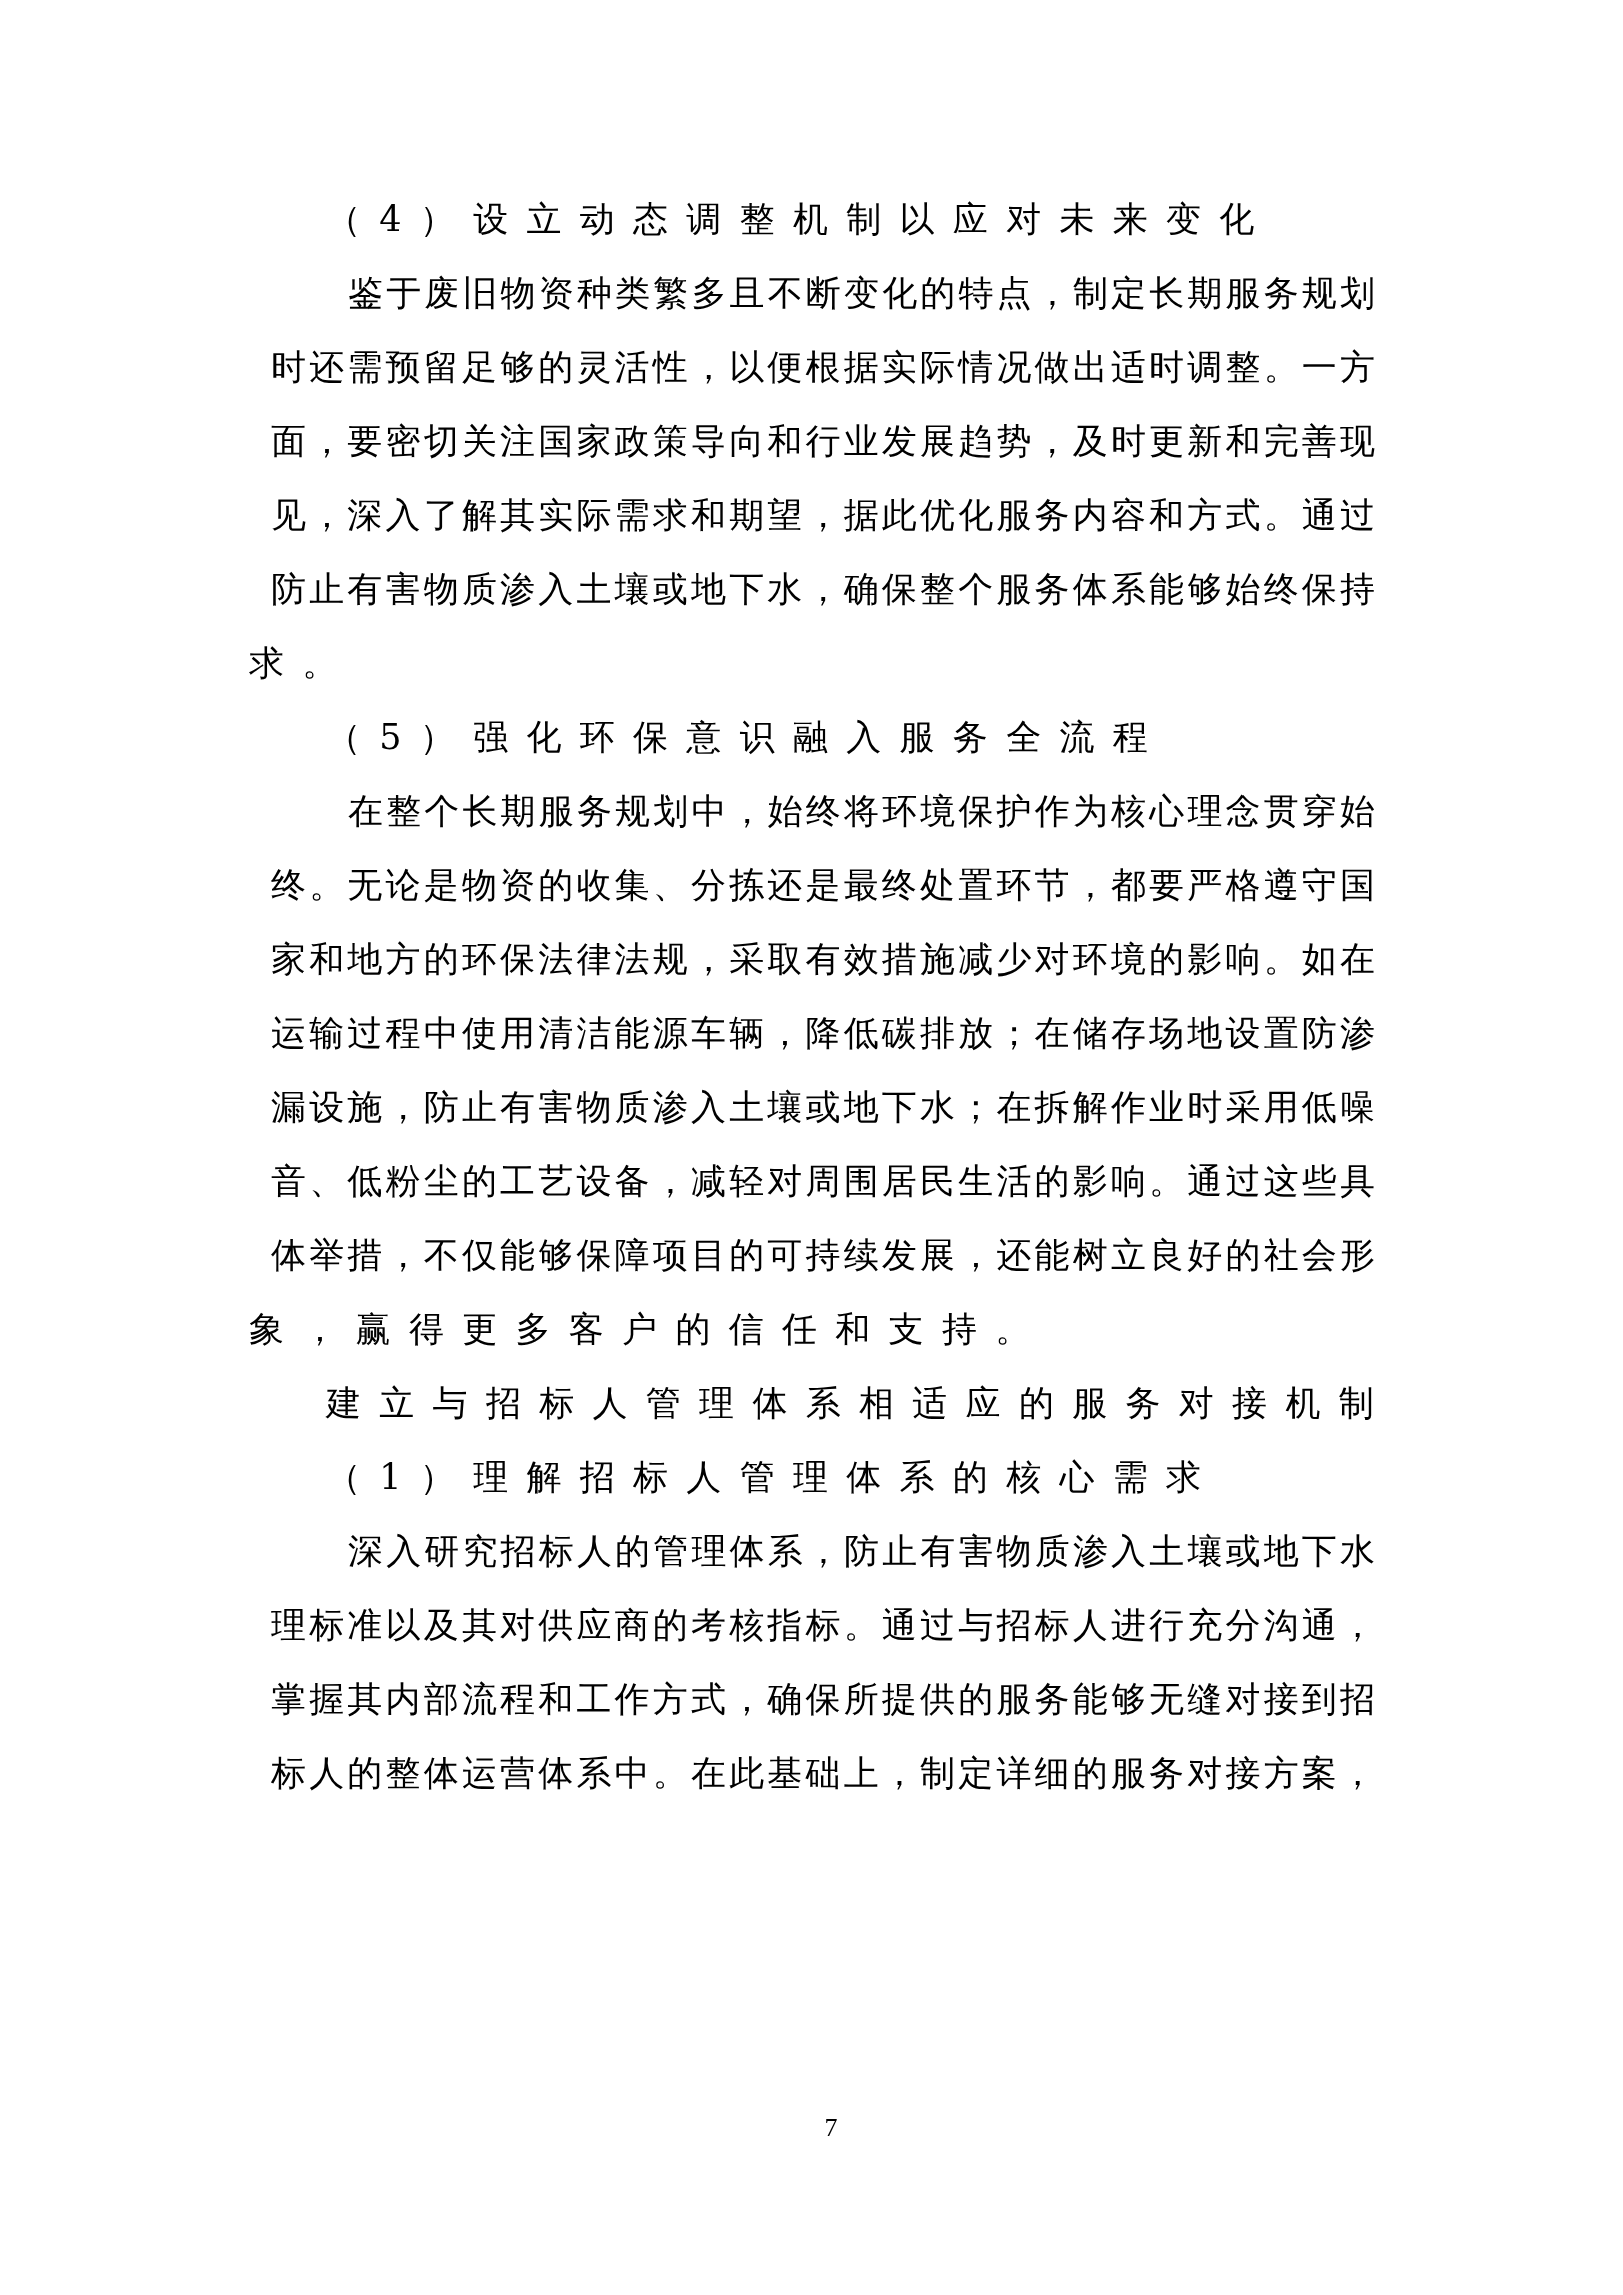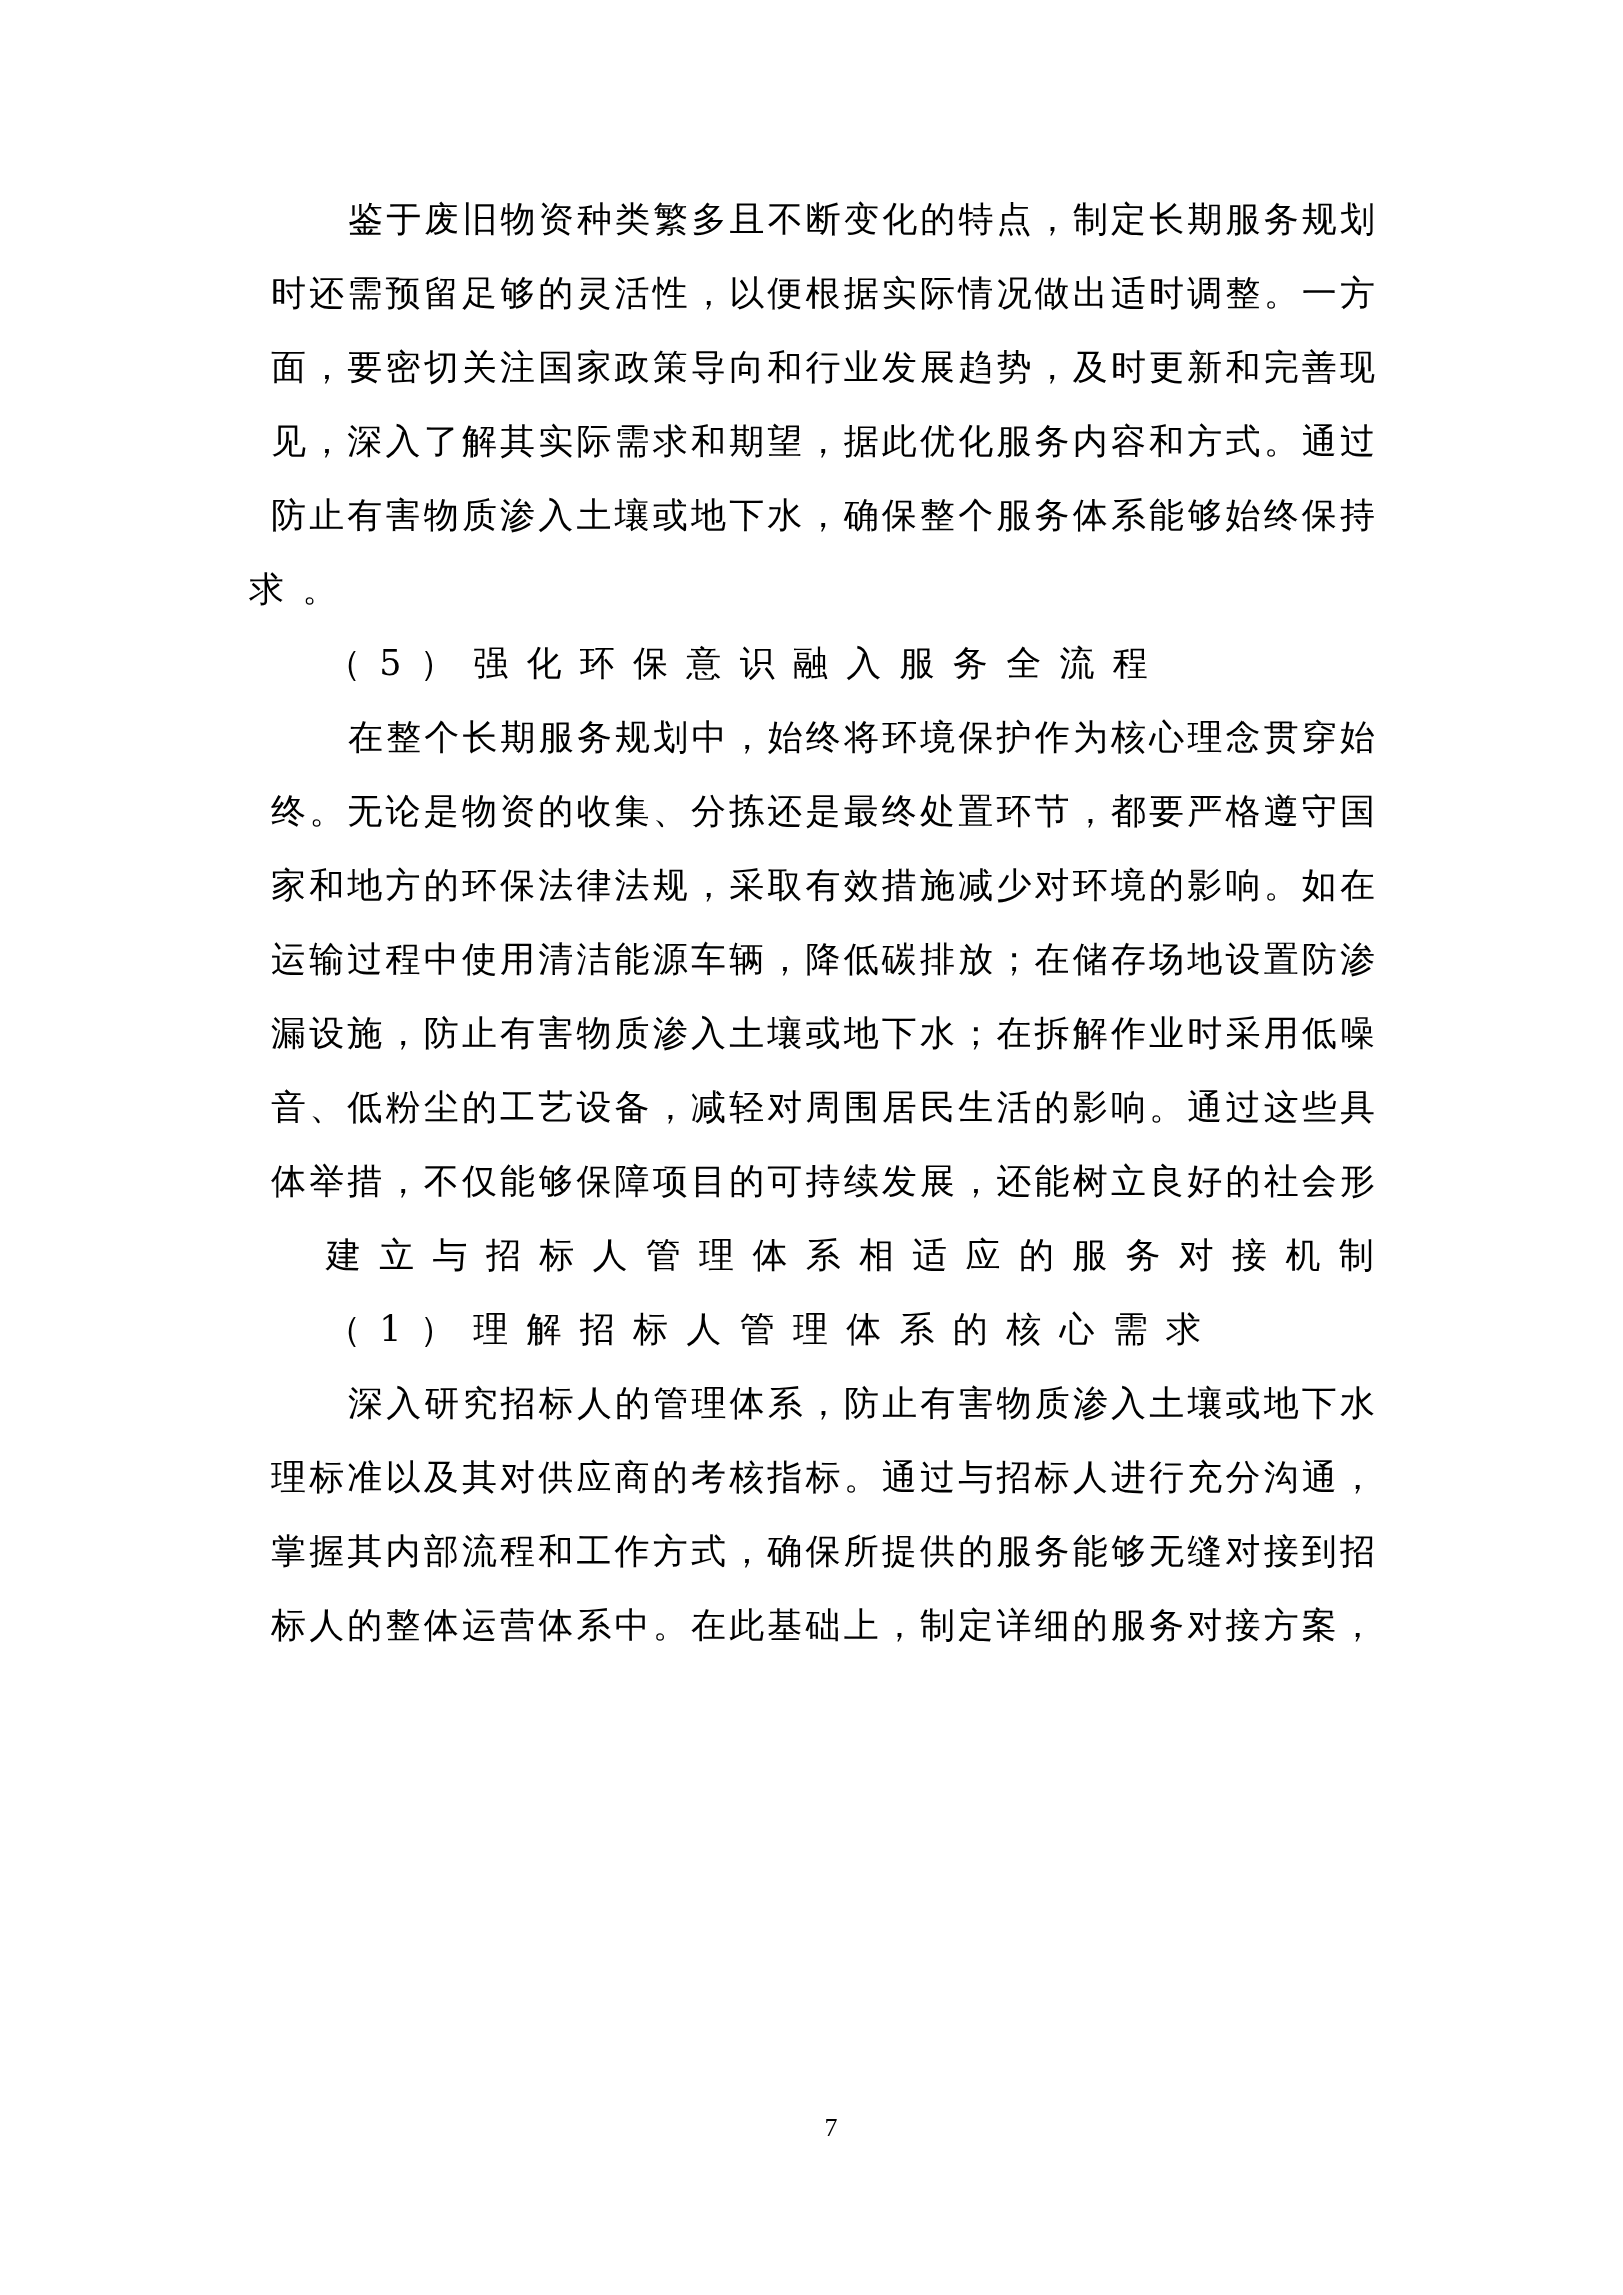--- a/index.html
+++ b/index.html
@@ -64,37 +64,39 @@
     line-height: 31px;
     color: #000000;
   }
 </style>
 </head>
 <body>
 
 <div class="page">
   <div class="text-block">
 
+    <div class="line heading indent">（4）设立动态调整机制以应对未来变化</div>
 
     <div class="line full indent">鉴于废旧物资种类繁多且不断变化的特点，制定长期服务规划</div>
     <div class="line full">时还需预留足够的灵活性，以便根据实际情况做出适时调整。一方</div>
     <div class="line full">面，要密切关注国家政策导向和行业发展趋势，及时更新和完善现</div>
     <div class="line full">见，深入了解其实际需求和期望，据此优化服务内容和方式。通过</div>
     <div class="line full">防止有害物质渗入土壤或地下水，确保整个服务体系能够始终保持</div>
     <div class="line last">求。</div>
 
     <div class="line heading indent">（5）强化环保意识融入服务全流程</div>
 
     <div class="line full indent">在整个长期服务规划中，始终将环境保护作为核心理念贯穿始</div>
     <div class="line full">终。无论是物资的收集、分拣还是最终处置环节，都要严格遵守国</div>
     <div class="line full">家和地方的环保法律法规，采取有效措施减少对环境的影响。如在</div>
     <div class="line full">运输过程中使用清洁能源车辆，降低碳排放；在储存场地设置防渗</div>
     <div class="line full">漏设施，防止有害物质渗入土壤或地下水；在拆解作业时采用低噪</div>
     <div class="line full">音、低粉尘的工艺设备，减轻对周围居民生活的影响。通过这些具</div>
     <div class="line full">体举措，不仅能够保障项目的可持续发展，还能树立良好的社会形</div>
+    <div class="line last">象，赢得更多客户的信任和支持。</div>
 
     <div class="line heading indent">建立与招标人管理体系相适应的服务对接机制</div>
 
     <div class="line heading indent">（1）理解招标人管理体系的核心需求</div>
 
     <div class="line full indent">深入研究招标人的管理体系，防止有害物质渗入土壤或地下水</div>
     <div class="line full">理标准以及其对供应商的考核指标。通过与招标人进行充分沟通，</div>
     <div class="line full">掌握其内部流程和工作方式，确保所提供的服务能够无缝对接到招</div>
     <div class="line full">标人的整体运营体系中。在此基础上，制定详细的服务对接方案，</div>
 

